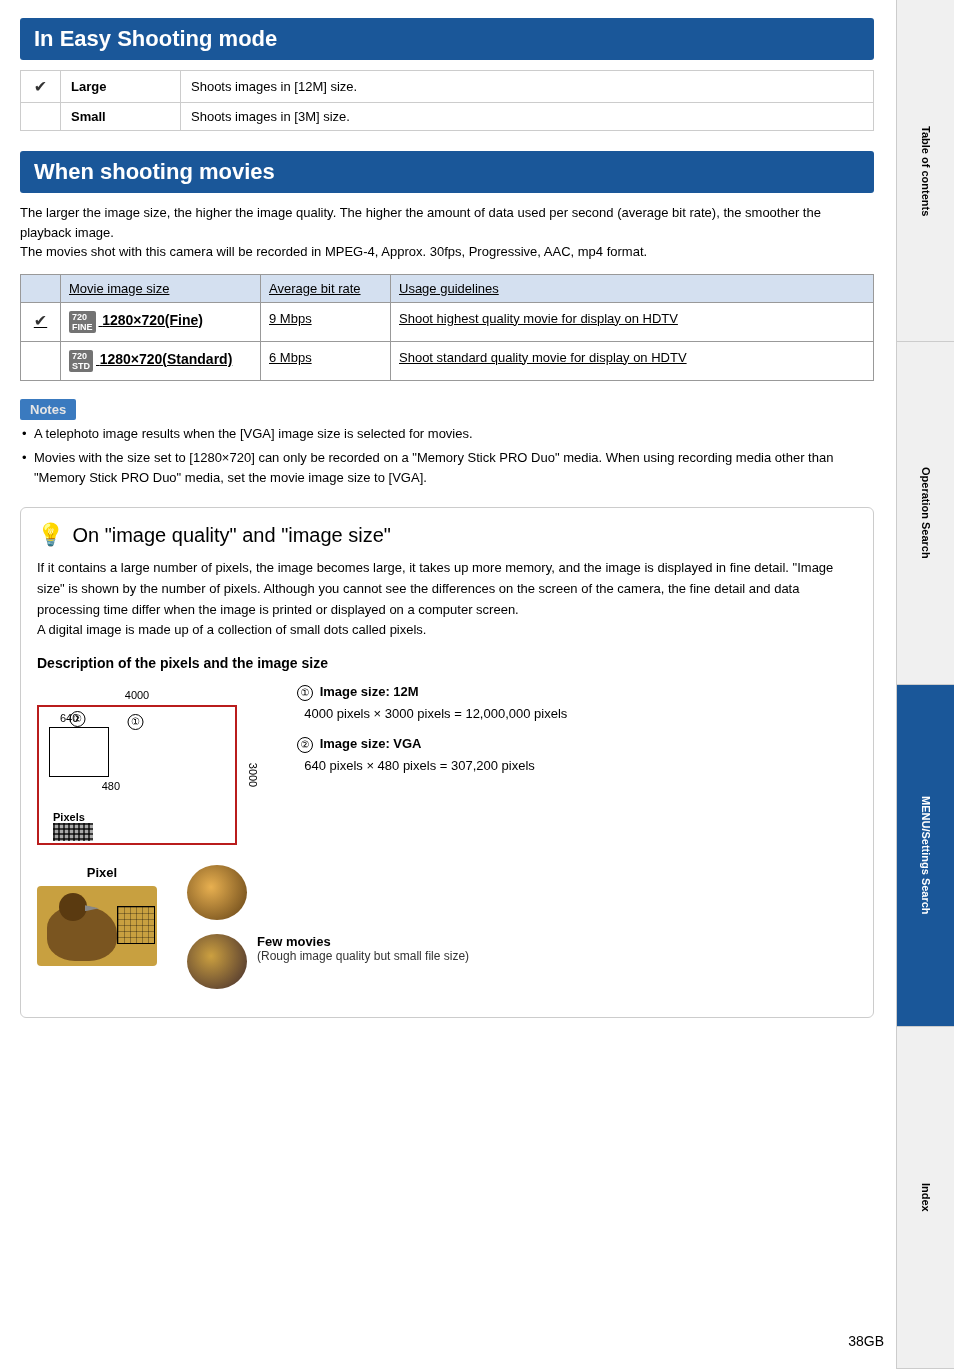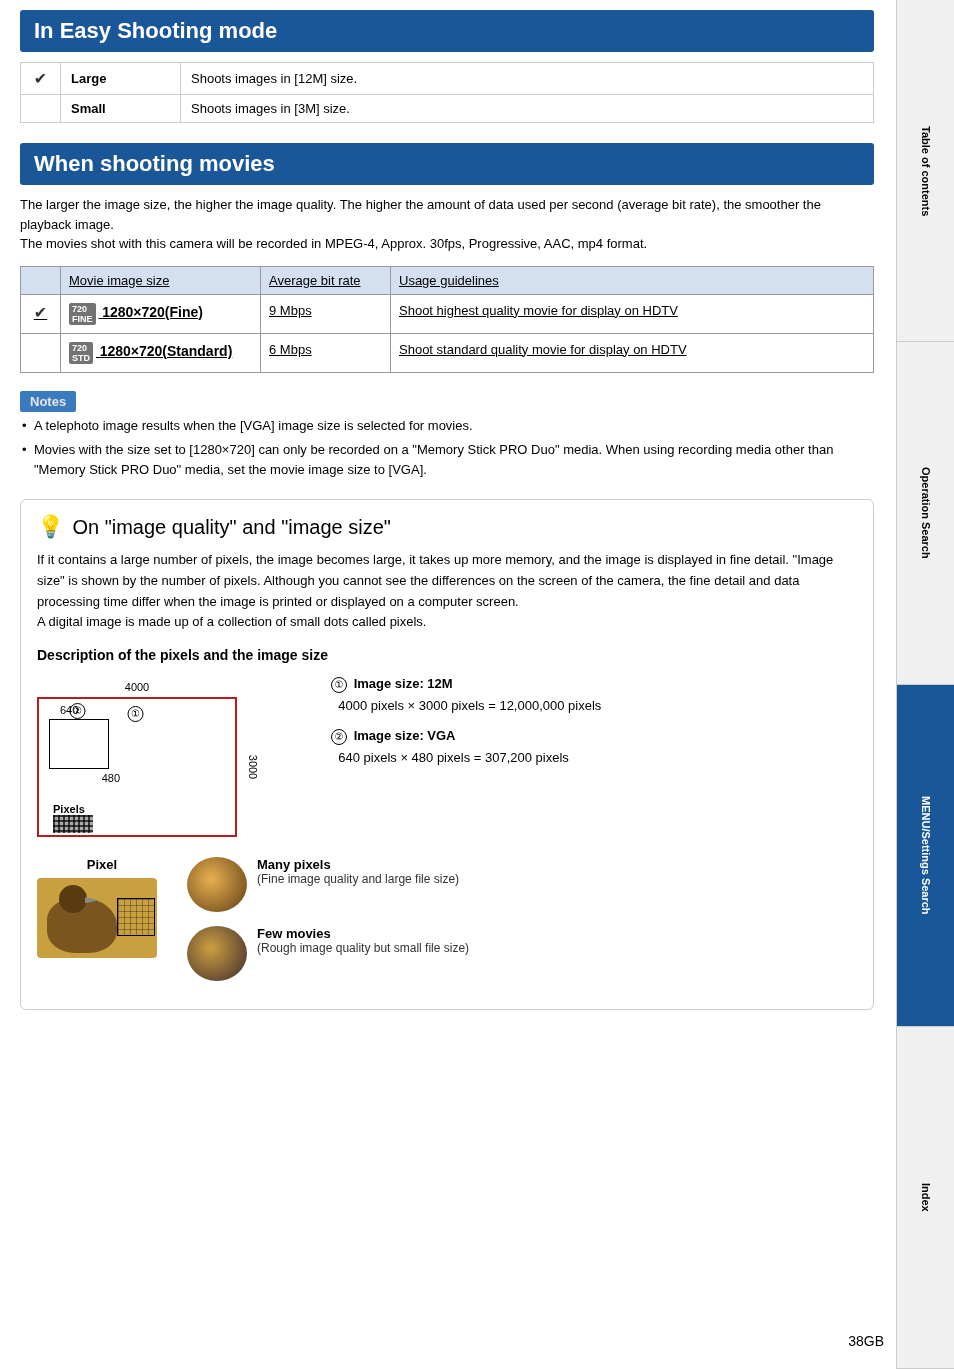--- a/index.html
+++ b/index.html
@@ -8,21 +8,21 @@
       font-size: 13px;
       color: #000;
       background: #fff;
       width: 954px;
       min-height: 1369px;
       position: relative;
     }
 
     .main-content {
       margin-right: 60px;
-      padding: 10px 20px 20px 20px;
+      padding: 18px 20px 20px 20px;
     }
 
     
     .section-header {
       background-color: #1a5799;
       color: #fff;
       font-size: 22px;
       font-weight: bold;
       padding: 8px 14px;
       margin-bottom: 10px;
@@ -242,21 +242,20 @@
       background-blend-mode: multiply;
       background-color: #aaa;
     }
     .diagram-info {
       flex: 1;
       font-size: 13px;
       line-height: 1.7;
     }
     .diagram-info .circle-item {
       margin-bottom: 8px;
-      margin-left: 34px;
     }
 
     
     .pixel-examples {
       display: flex;
       gap: 20px;
       align-items: flex-start;
       margin-top: 10px;
     }
     .pixel-example-left {
@@ -554,24 +553,20 @@
           <div class="bird-body"></div>
           <div class="bird-head"></div>
           <div class="bird-beak"></div>
           <div class="pixel-overlay"></div>
         </div>
       </div>
 
       <div class="pixel-example-right">
         <div class="quality-item">
           <div class="thumb-circle thumb-fine"></div>
-          <div class="quality-text">
-            <strong>Many pixels</strong>
-            <p>(Fine image quality and large file size)</p>
-          </div>
         </div>
         <div class="quality-item">
           <div class="thumb-circle thumb-rough"></div>
           <div class="quality-text">
             <strong>Few movies</strong>
             <p>(Rough image quality but small file size)</p>
           </div>
         </div>
       </div>
     </div>

